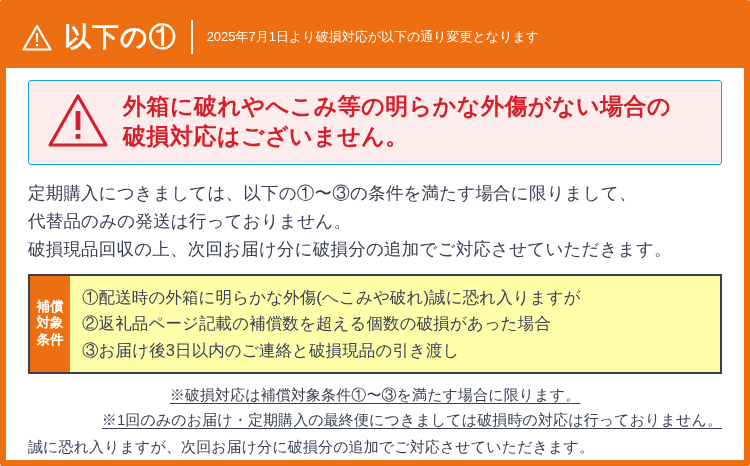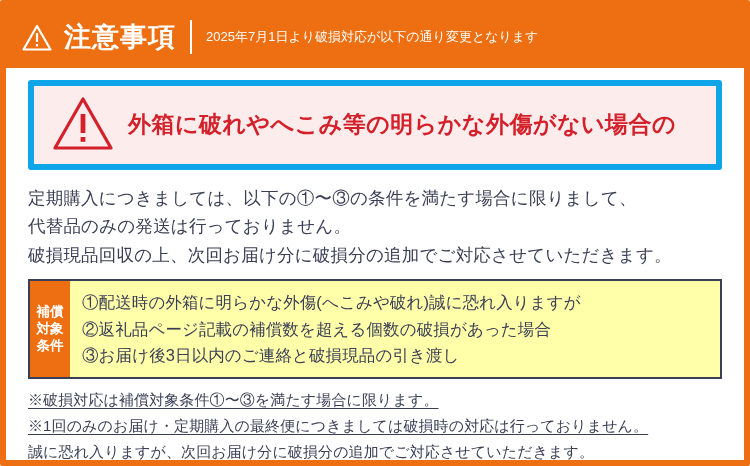--- a/index.html
+++ b/index.html
@@ -62,21 +62,21 @@
     text-align: center;
   }
   
   .body {
     padding: 12px 22px 0 22px;
     box-sizing: border-box;
   }
   
   .alert-box {
     background: #fdecec;
-    border: 6px solid #0ea5e9;
+    border: 1px solid #0ea5e9;
     border-radius: 3px;
     display: flex;
     align-items: center;
     padding: 10px 14px 12px 18px;
     box-sizing: border-box;
     margin-bottom: 14px;
   }
   .alert-tri {
     flex: 0 0 auto;
     width: 62px;
@@ -142,22 +142,23 @@
     color: #3a3f55;
     font-size: 15px;
     line-height: 1.5;
     letter-spacing: 0.1px;
     white-space: nowrap;
   }
   .note-underline {
     text-decoration: underline;
     text-underline-offset: 3px;
   }
-  .note-1 { margin-bottom: 3px; }
+  .note-1 { margin-bottom: 3px; text-align: center; }
   .note-2 {
+    text-align: right;
     margin-bottom: 6px;
   }
   .closing {
     color: #3a3f55;
     font-size: 15px;
     letter-spacing: 0.1px;
     white-space: nowrap;
   }
 </style>
 </head>
@@ -166,37 +167,38 @@
 <div class="page">
 
   <div class="header">
     <span class="warn-tri-header">
       <svg width="30" height="27" viewBox="0 0 30 27" xmlns="http://www.w3.org/2000/svg">
         <path d="M15 2 L28.5 25.5 L1.5 25.5 Z" fill="none" stroke="#ffffff" stroke-width="2.2" stroke-linejoin="round"></path>
         <rect x="13.9" y="9" width="2.2" height="9" fill="#ffffff"></rect>
         <rect x="13.9" y="20" width="2.2" height="2.4" fill="#ffffff"></rect>
       </svg>
     </span>
-    <span class="header-title">注意事項</span>
+    <span class="header-title">以下の①</span>
     <span class="header-divider"></span>
     <span class="header-sub">2025年7月1日より破損対応が以下の通り変更となります</span>
   </div>
 
   <div class="body">
 
     <div class="alert-box">
       <span class="alert-tri">
         <svg width="62" height="56" viewBox="0 0 62 56" xmlns="http://www.w3.org/2000/svg">
           <path d="M31 3 L59 52 L3 52 Z" fill="none" stroke="#d4202a" stroke-width="3.2" stroke-linejoin="round"></path>
           <rect x="28.6" y="18" width="4.8" height="19" fill="#d4202a"></rect>
           <rect x="28.6" y="41" width="4.8" height="4.8" fill="#d4202a"></rect>
         </svg>
       </span>
       <div class="alert-text">
         <span>外箱に破れやへこみ等の明らかな外傷がない場合の</span>
+        <span class="alert-line2">破損対応はございません。</span>
       </div>
     </div>
 
     <div class="para">
       <div>定期購入につきましては、以下の①〜③の条件を満たす場合に限りまして、</div>
       <div>代替品のみの発送は行っておりません。</div>
       <div>破損現品回収の上、次回お届け分に破損分の追加でご対応させていただきます。</div>
     </div>
 
     <div class="cond-wrap">

